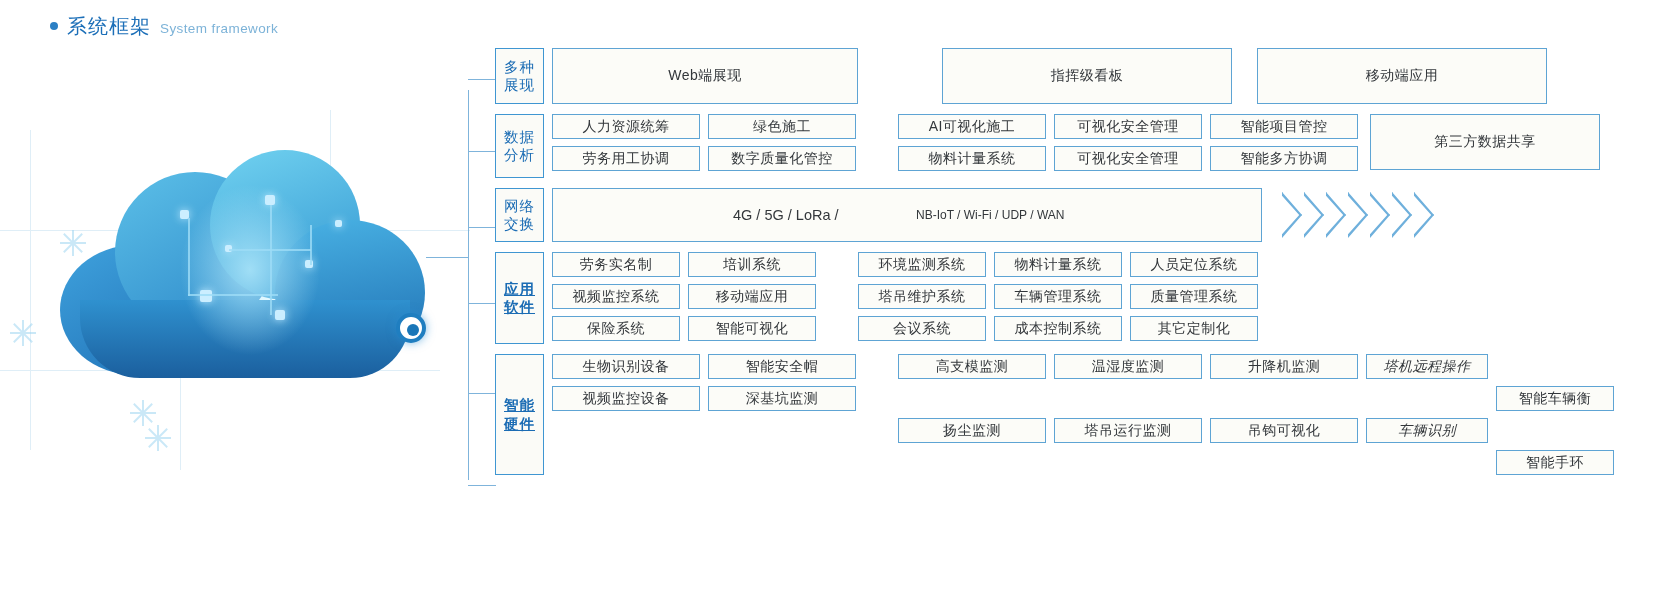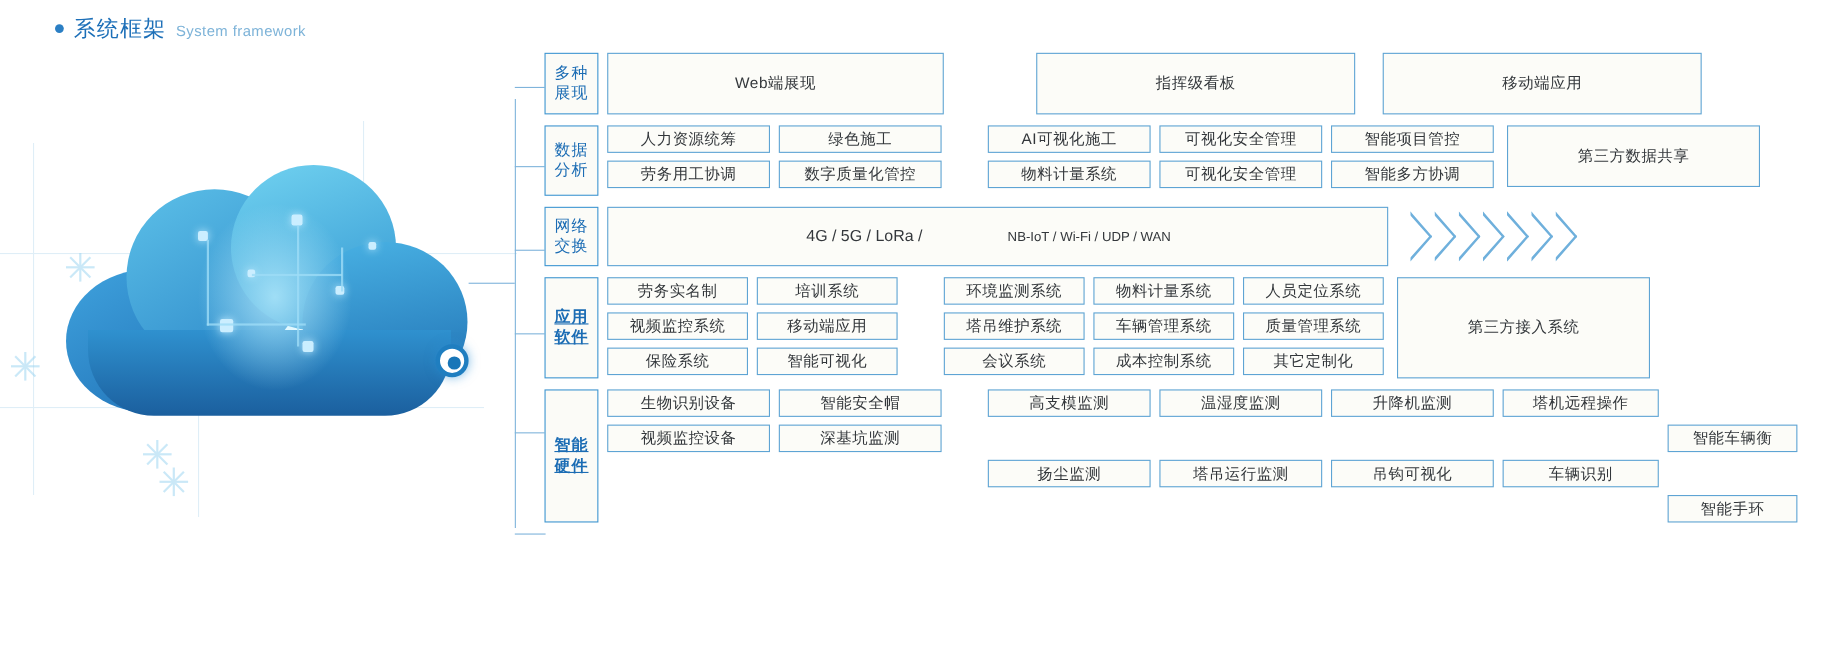--- a/index.html
+++ b/index.html
@@ -121,21 +121,21 @@
   
   .r5 .rowlabel { min-height:92px; font-weight:bold; }
   .r5 .cell { height:25px; width:128px; }
   .r5 .gapL { width:18px; }
   .r5 .third { width:230px; height:92px; }
 
   
   .r6 .rowlabel { min-height:57px; font-weight:bold; }
   .r6 .cell { height:25px; width:148px; }
   .r6 .gapL { width:18px; }
-  .r6 .hw4 { width:142px; }
+  .r6 .hw4 { width:122px;font-style:italic; }
   .r6 .hw5 { width:118px;margin-top:32px; }
 </style>
 </head>
 <body>
 
 <div class="header">
   <span class="dot"></span>
   <span class="title-cn">系统框架</span>
   <span class="title-en">System framework</span>
 </div>
@@ -300,21 +300,20 @@
           <div class="cell">塔吊维护系统</div>
           <div class="cell">车辆管理系统</div>
           <div class="cell">质量管理系统</div>
         </div>
         <div class="grp-row">
           <div class="cell">会议系统</div>
           <div class="cell">成本控制系统</div>
           <div class="cell">其它定制化</div>
         </div>
       </div>
-      <div class="cell third">第三方接入系统</div>
     </div>
   </div>
 
   <div class="row r6">
     <div class="rowlabel bold">
       <span>智能</span>
       <span>硬件</span>
     </div>
     <div class="rowbody">
       <div class="group">

